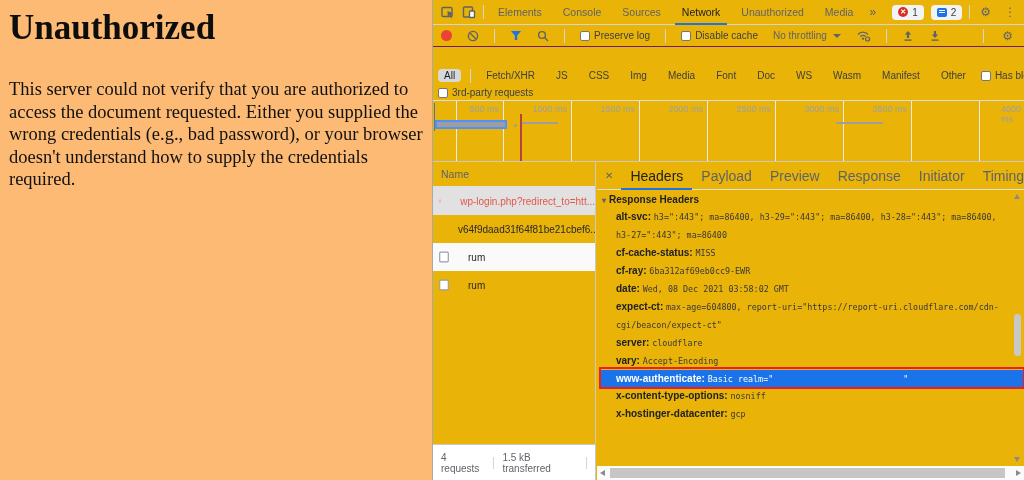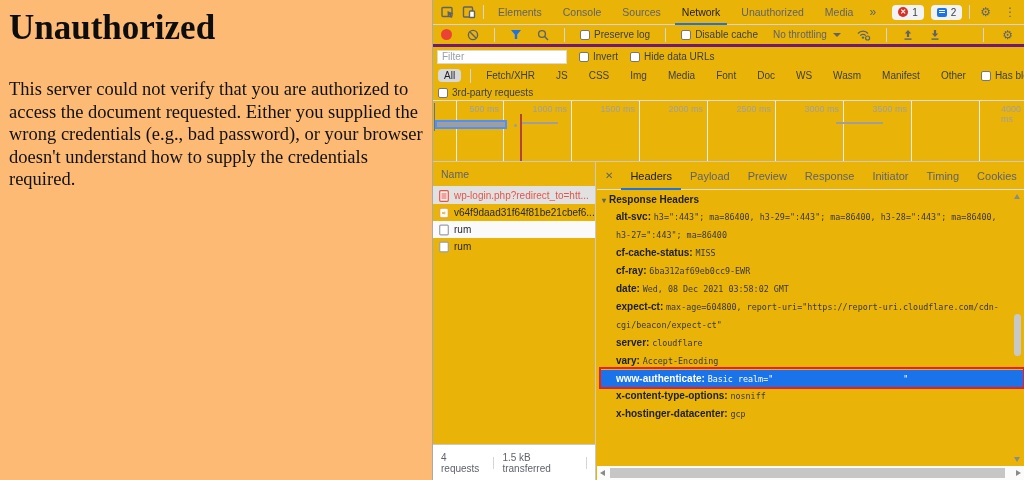--- a/index.html
+++ b/index.html
@@ -27,21 +27,21 @@
                 padding:2px 6px; color:#3c4043; font-size:10px; }
   .err-dot { width:10px; height:10px; border-radius:50%; background:#d93025; color:#fff; font-size:7px;
              line-height:10px; text-align:center; font-weight:bold; }
   .msg-sq  { width:10px; height:9px; border-radius:2px; background:#1a73e8; position:relative; }
   .msg-sq::after { content:""; position:absolute; left:2px; top:2px; width:6px; height:1px; background:#fff;
                    box-shadow:0 2px 0 #fff; }
   .glyph-btn { color:#5f6368; font-size:12px; padding:0 3px; }
   .icon-svg { display:block; }
 
   
-  .net-toolbar { position:absolute; left:0; top:25px; right:0; height:22px; border-bottom:3px solid #701a75;
+  .net-toolbar { position:absolute; left:0; top:25px; right:0; height:22px; border-bottom:1px solid #701a75;
                  display:flex; align-items:center; gap:15px; padding:0 8px; }
   .rec-dot { width:11px; height:11px; border-radius:50%; background:#ea4335; }
   .cb { width:10px; height:10px; border:1px solid #767676; border-radius:2px; background:#fff; flex:0 0 10px; }
   .cb-item { display:flex; align-items:center; gap:4px; color:#3c4043; white-space:nowrap; }
   .select-like { display:flex; align-items:center; gap:6px; color:#5f6368; }
   .caret-down { width:0; height:0; border-left:4px solid transparent; border-right:4px solid transparent;
                 border-top:4px solid #5f6368; }
 
   
   .filter-row { position:absolute; left:0; top:47px; right:0; height:19px; display:flex; align-items:center;
@@ -67,32 +67,32 @@
   .ov-zero { position:absolute; left:1px; top:2px; width:1px; height:28px; background:#707070; }
   .ov-bar-blue { position:absolute; left:2px; top:19px; width:72px; height:9px; border:2px solid #4d90fe; background:#9e9e9e; }
   .ov-dot { position:absolute; left:81px; top:23px; width:3px; height:3px; border-radius:50%; background:#9e9e9e; }
   .ov-redline { position:absolute; left:87px; top:13px; width:2px; height:47px; background:#b3433f; }
   .ov-gline1 { position:absolute; left:89px; top:21px; width:36px; height:2px; background:#9e9e9e; }
   .ov-gline2 { position:absolute; left:403px; top:21px; width:47px; height:2px; background:#9e9e9e; }
 
   
   .requests-pane { position:absolute; left:0; top:162px; width:163px; bottom:0; border-right:1px solid #c9c9c9; }
   .col-header { height:25px; line-height:25px; padding-left:8px; border-bottom:1px solid #e0e0e0; color:#5f6368; font-size:10.5px; }
-  .req-row { height:17px; display:flex; align-items:center; gap:5px; padding-left:6px; white-space:nowrap;
+  .req-row { height:28px; display:flex; align-items:center; gap:19px; padding-left:6px; white-space:nowrap;
              overflow:hidden; color:#28292c; }
   .req-row.selected { background:#e1e1e1; color:#e3564a; }
   .req-row.striped { background:#fafafa; }
   .summary-bar { position:absolute; left:0; right:0; bottom:0; height:36px; border-top:1px solid #c9c9c9;
                  display:flex; align-items:center; padding-left:8px; color:#5f6368; background:#fff; }
   .summary-bar .vdiv { height:12px; margin:0 8px; }
 
   
   .detail-pane { position:absolute; left:164px; top:162px; right:0; bottom:0; }
   .detail-tabs { height:28px; border-bottom:1px solid #e0e0e0; display:flex; align-items:center; }
-  .detail-tabs .dtab { padding:0 9px; height:28px; line-height:28px; color:#5f6368; font-size:11px; }
+  .detail-tabs .dtab { padding:0 9px; height:28px; line-height:28px; color:#5f6368; font-size:14px; }
   .detail-tabs .dtab.active { color:#202124; box-shadow:inset 0 -2px 0 #1a73e8; }
   .close-detail { padding:0 8px; color:#5f6368; font-size:10px; }
   .detail-body { position:absolute; left:0; top:28px; right:0; bottom:14px; overflow:hidden; }
   .section-title { margin:4px 0 3px 5px; font-weight:bold; color:#202124; font-size:10px; }
   .section-title .tri { font-size:8px; color:#5f6368; margin-right:3px; }
   .hdr-row { margin:0 24px 0 19px; line-height:17px; overflow-wrap:break-word; }
   .hdr-name { font-weight:bold; color:#202124; font-size:10px; }
   .hdr-val { font-family:"DejaVu Sans Mono",monospace; font-size:8.4px; color:#38393b; }
   .hdr-row.highlight { position:relative; margin:0 0 0 4px; padding-left:15px; height:17px; background:#1a73e8; }
   .hdr-row.highlight .hdr-name, .hdr-row.highlight .hdr-val { color:#fff; }
@@ -215,31 +215,20 @@
         <svg class="icon-svg" width="12" height="12" viewBox="0 0 12 12">
           <path d="M6 8 L2.8 4.5 H4.9 V1 H7.1 V4.5 H9.2 Z" fill="#5f6368"></path>
           <rect x="2.5" y="9.4" width="7" height="1.4" fill="#5f6368"></rect>
         </svg>
       </span>
       <span class="spacer"></span>
       <span class="vdiv"></span>
       <span class="glyph-btn">⚙</span>
     </div>
 
-    <div class="filter-row">
-      <input class="filter-input" value="" placeholder="Filter" style="">
-      <span class="cb-item">
-        <span class="cb"></span>
-        <span>Invert</span>
-      </span>
-      <span class="cb-item">
-        <span class="cb"></span>
-        <span>Hide data URLs</span>
-      </span>
-    </div>
 
     <div class="types-row">
       <span class="type-pill active">All</span>
       <span class="vdiv"></span>
       <span class="type-pill">Fetch/XHR</span>
       <span class="type-pill">JS</span>
       <span class="type-pill">CSS</span>
       <span class="type-pill">Img</span>
       <span class="type-pill">Media</span>
       <span class="type-pill">Font</span>

